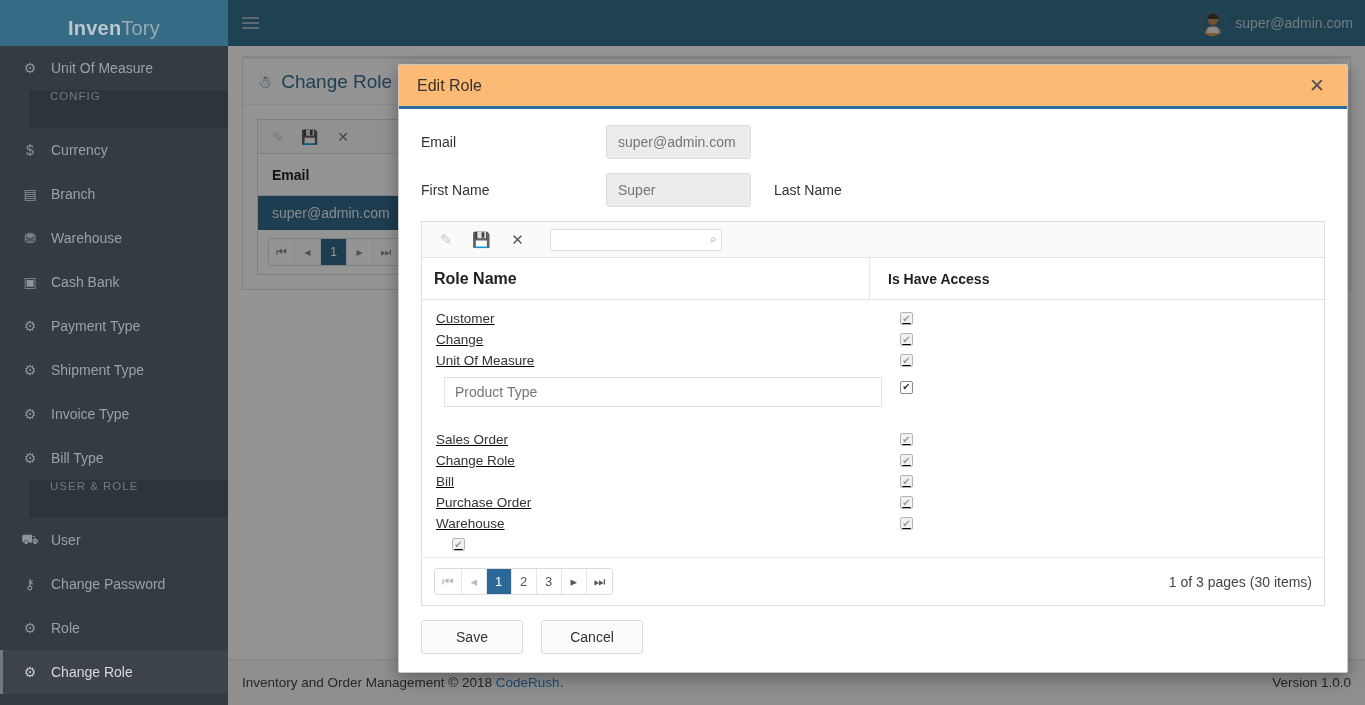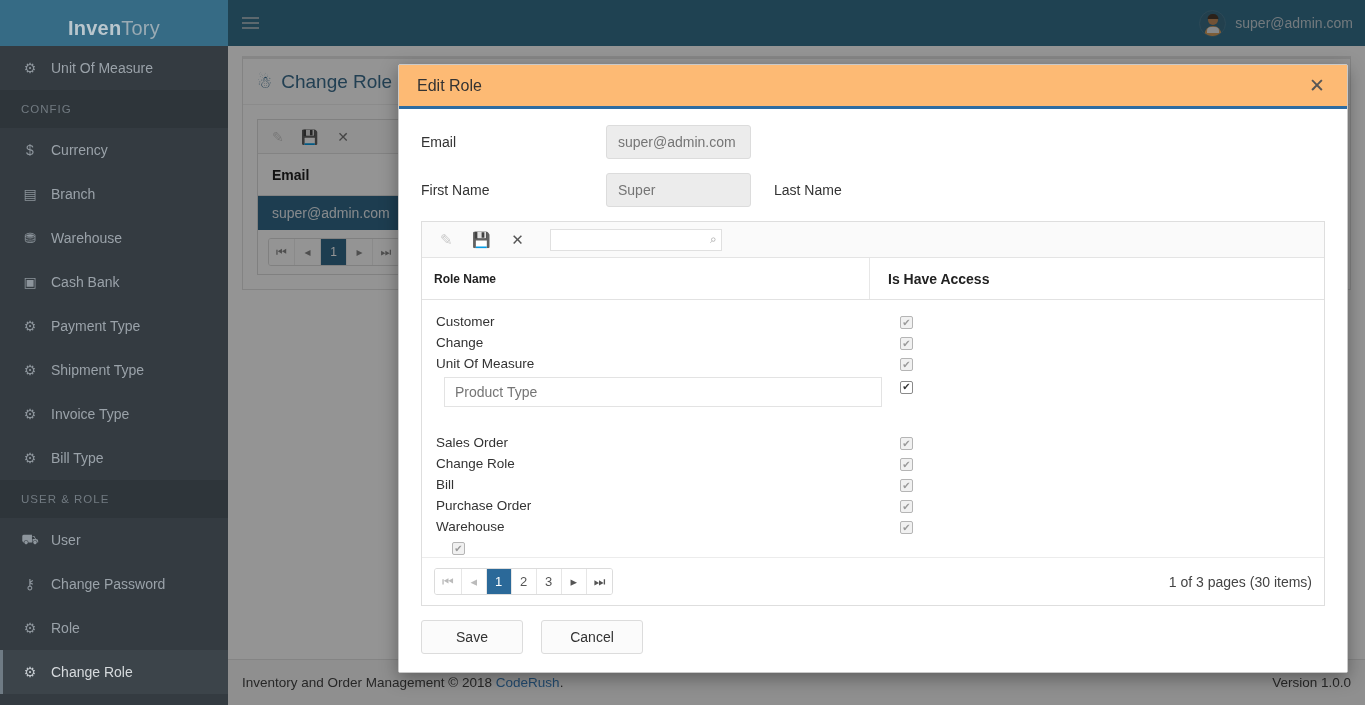--- a/index.html
+++ b/index.html
@@ -65,22 +65,22 @@
     border-left: 3px solid transparent; padding-right: 10px;
   }
   .side-item .ic {
     width: 18px; text-align: center; font-size: 14px; color: #8d959c; flex: 0 0 18px;
   }
   .side-item.active {
     background: #3c444a; color: #d6dadd; border-left-color: #6f7b84;
   }
   .side-item.active .ic { color: #c2c8cd; }
   .side-head {
-    height: 38px; display: flex; align-items: center; padding-left: 21px;
-    background: #2e353a; color: #717a81; font-size: 11.5px; letter-spacing: 1px;
+    height: 38px; display: flex; padding-left: 21px;
+    background: #2e353a; color: #717a81; font-size: 11.5px; letter-spacing: 1px; margin-left: 29px;
   }
 
   
   .content {
     position: absolute; top: 46px; left: 228px; right: 0; bottom: 0;
     background: #ffffff;
   }
   .page-card {
     margin: 10px 14px 0 14px; background: #fff;
     border: 1px solid #e2e2e2; border-top: 3px solid #e7e7e7;
@@ -170,25 +170,25 @@
     font-family: "Liberation Sans", sans-serif;
   }
   .searchbox .mag {
     position: absolute; right: 5px; top: 3px; color: #aaa; font-size: 12px;
   }
 
   .gh-row {
     display: flex; height: 42px; align-items: center;
     border-bottom: 1px solid #e2e2e2; background: #fff;
   }
-  .gh-c1 { flex: 0 0 448px; padding-left: 12px; font-weight: bold; color: #222; font-size: 12px;
+  .gh-c1 { flex: 0 0 448px; padding-left: 12px; font-weight: bold; color: #222; font-size: 16px;
            border-right: 1px solid #e7e7e7; height: 100%; display: flex; align-items: center; }
   .gh-c2 { flex: 1; padding-left: 18px; font-weight: bold; color: #222; font-size: 14px; }
 
-  .g-row { display: flex; align-items: flex-end; height: 21px; }
+  .g-row { display: flex; align-items: center; height: 21px; text-decoration: underline; }
   .g-c1 { flex: 0 0 448px; padding-left: 2px; color: #333; font-size: 13.5px; }
   .g-c2 { flex: 1; padding-left: 18px; display: flex; align-items: center; }
 
   .chk {
     width: 13px; height: 13px; border: 1px solid #b5b5b5; background: #f1f1f1;
     border-radius: 2px; display: inline-flex; align-items: center; justify-content: center;
     font-size: 10px; color: #9a9a9a; line-height: 1;
   }
   .chk.enabled { background: #fff; border-color: #8a8a8a; color: #333; }
 

